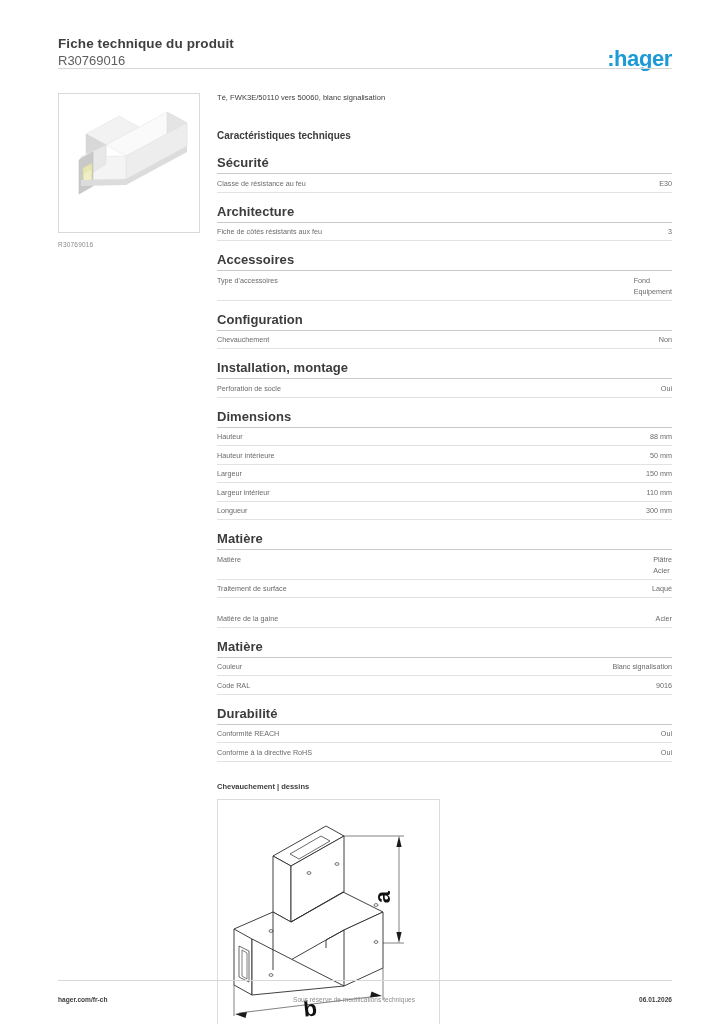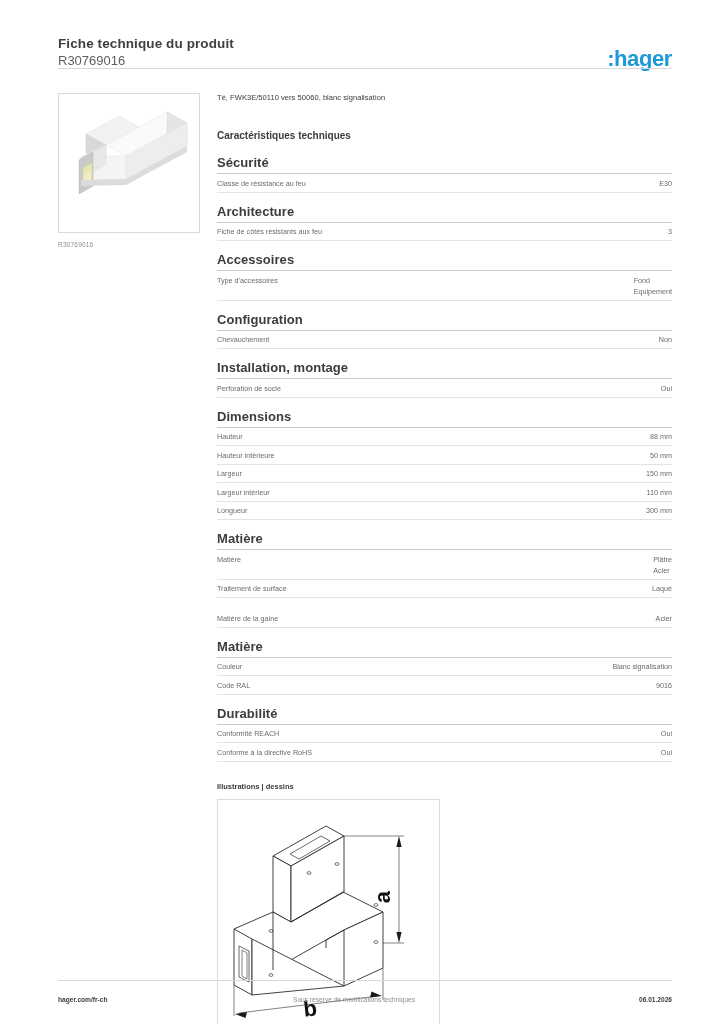--- a/index.html
+++ b/index.html
@@ -325,21 +325,21 @@
             <div class="row-value">Oui</div>
           </div>
           <div class="row">
             <div class="row-label">Conforme à la directive RoHS</div>
             <div class="row-value">Oui</div>
           </div>
         </div>
       </div>
 
     <div class="illus">
-      <div class="illus-title">Illustrations | dessins</div>
+      <div class="illus-title">Chevauchement | dessins</div>
       <div class="illus-box">
         <svg width="219" height="232" viewBox="0 0 219 232">
           <g fill="none" stroke="#2b2b2b" stroke-width="0.9" stroke-linejoin="round">
 
             <polygon points="55,56 108,26 126,36 73,66" fill="#ffffff"></polygon>
 
             <polygon points="72,54 103,36 112,41 81,59" fill="#ffffff" stroke-width="0.7"></polygon>
 
             <polygon points="55,56 73,66 73,122 55,112" fill="#ffffff"></polygon>
 

